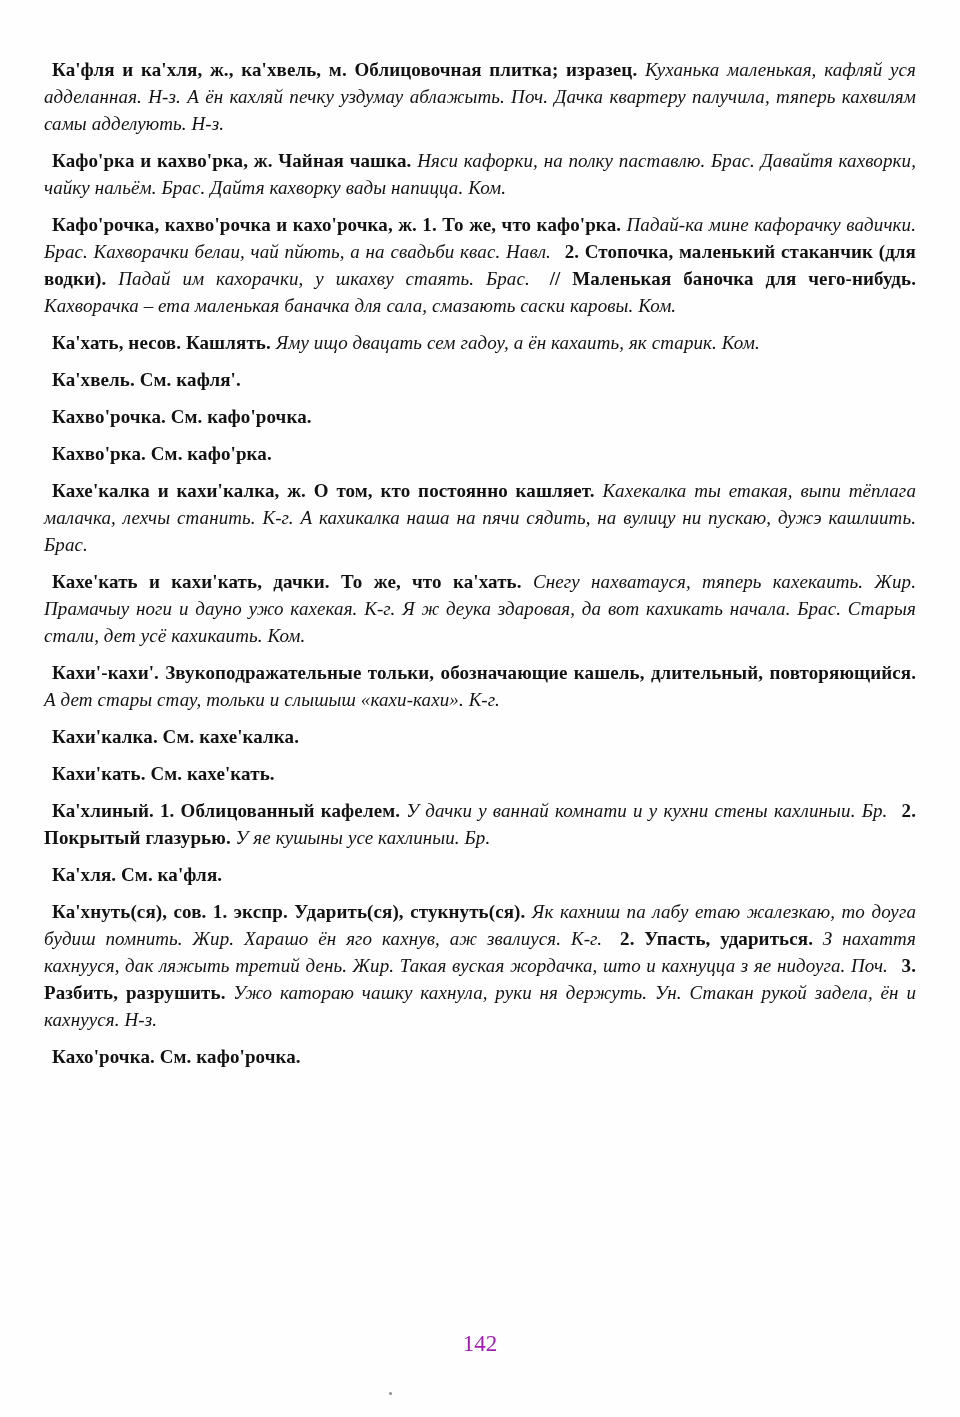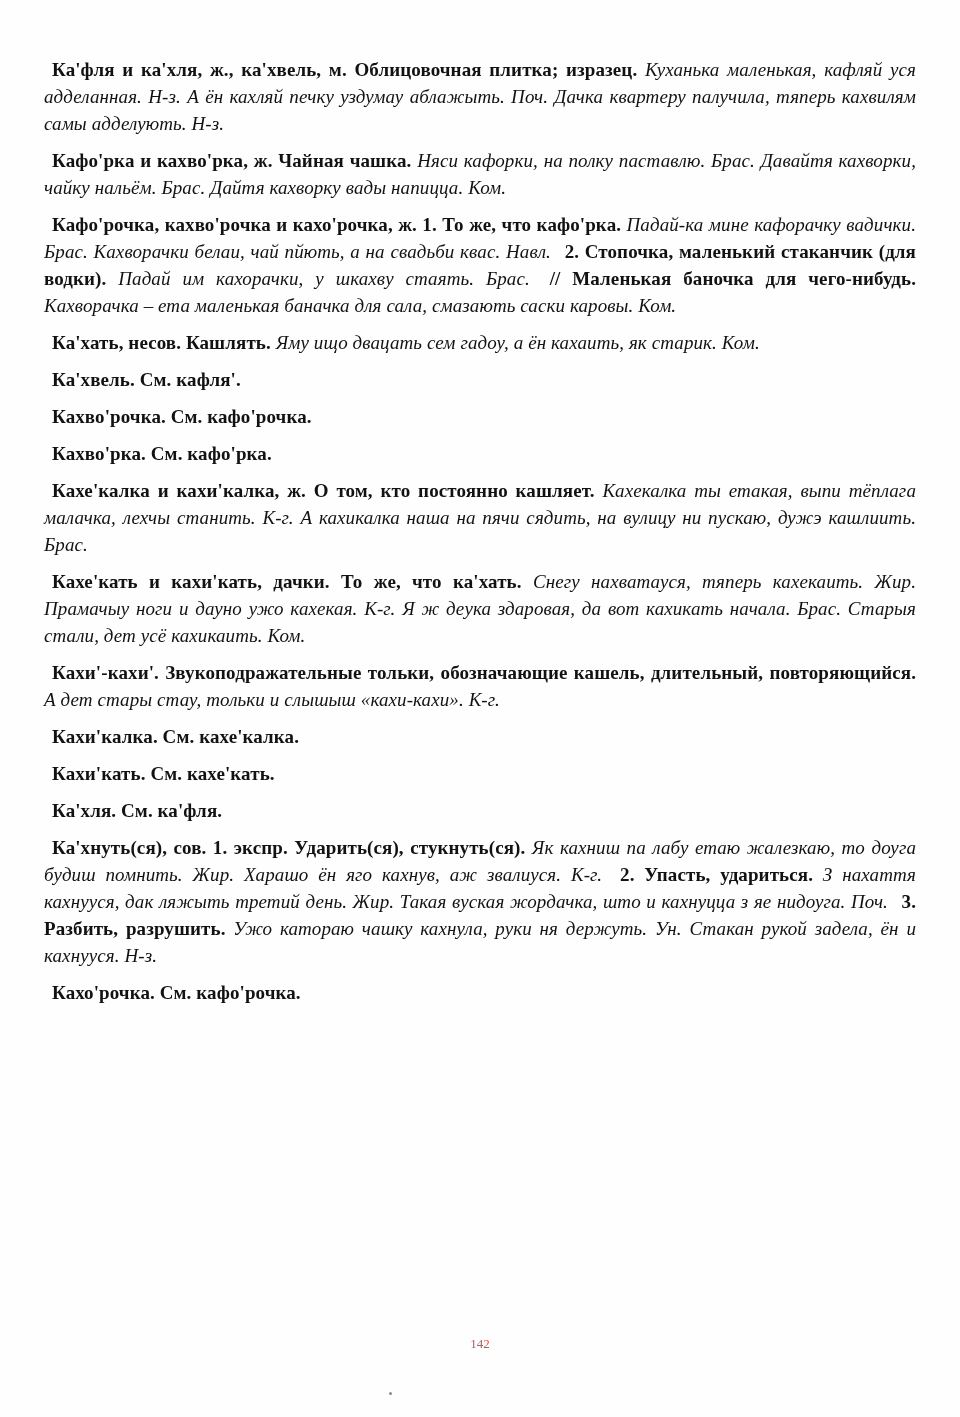--- a/index.html
+++ b/index.html
@@ -40,23 +40,23 @@
     font-weight: 400;
   }
   .page-footer {
     position: absolute;
     top: 1330px;
     left: 44px;
     width: 872px;
     text-align: center;
   }
   .page-number {
-    font-size: 13px;
+    font-size: 23px;
     line-height: 27px;
-    color: #ef4444;
+    color: #a21caf;
   }
   .artifact-dot {
     position: absolute;
     top: 1392px;
     left: 389px;
     width: 3px;
     height: 3px;
     border-radius: 50%;
     background: #8a8a8a;
   }
@@ -71,20 +71,21 @@
       <p class="entry"><span class="b">Кафо'рочка, кахво'рочка и кахо'рочка, ж. 1. То же, что кафо'рка. </span><span class="i">Падай-ка мине кафорачку вадички. Брас. Кахворачки белаи, чай пйють, а на свадьби квас. Навл. </span><span class="b">2. Стопочка, маленький стаканчик (для водки). </span><span class="i">Падай им кахорачки, у шкахву стаять. Брас. </span><span class="b">// Маленькая баночка для чего-нибудь. </span><span class="i">Кахворачка – ета маленькая баначка для сала, смазають саски каровы. Ком.</span></p>
       <p class="entry"><span class="b">Ка'хать, несов. Кашлять. </span><span class="i">Яму ищо двацать сем гадоу, а ён кахаить, як старик. Ком.</span></p>
       <p class="entry"><span class="b">Ка'хвель. См. кафля'.</span></p>
       <p class="entry"><span class="b">Кахво'рочка. См. кафо'рочка.</span></p>
       <p class="entry"><span class="b">Кахво'рка. См. кафо'рка.</span></p>
       <p class="entry"><span class="b">Кахе'калка и кахи'калка, ж. О том, кто постоянно кашляет. </span><span class="i">Кахекалка ты етакая, выпи тёплага малачка, лехчы станить. К-г. А кахикалка наша на пячи сядить, на вулицу ни пускаю, дужэ кашлиить. Брас.</span></p>
       <p class="entry"><span class="b">Кахе'кать и кахи'кать, дачки. То же, что ка'хать. </span><span class="i">Снегу нахватауся, тяперь кахекаить. Жир. Прамачыу ноги и дауно ужо кахекая. К-г. Я ж деука здаровая, да вот кахикать начала. Брас. Старыя стали, дет усё кахикаить. Ком.</span></p>
       <p class="entry"><span class="b">Кахи'-кахи'. Звукоподражательные тольки, обозначающие кашель, длительный, повторяющийся. </span><span class="i">А дет стары стау, тольки и слышыш «кахи-кахи». К-г.</span></p>
       <p class="entry"><span class="b">Кахи'калка. См. кахе'калка.</span></p>
       <p class="entry"><span class="b">Кахи'кать. См. кахе'кать.</span></p>
+      <p class="entry"><span class="b">Ка'хлиный. 1. Облицованный кафелем. </span><span class="i">У дачки у ваннай комнати и у кухни стены кахлиныи. Бр. </span><span class="b">2. Покрытый глазурью. </span><span class="i">У яе кушыны усе кахлиныи. Бр.</span></p>
       <p class="entry"><span class="b">Ка'хля. См. ка'фля.</span></p>
       <p class="entry"><span class="b">Ка'хнуть(ся), сов. 1. экспр. Ударить(ся), стукнуть(ся). </span><span class="i">Як кахниш па лабу етаю жалезкаю, то доуга будиш помнить. Жир. Харашо ён яго кахнув, аж звалиуся. К-г. </span><span class="b">2. Упасть, удариться. </span><span class="i">З нахаття кахнууся, дак ляжыть третий день. Жир. Такая вуская жордачка, што и кахнуцца з яе нидоуга. Поч. </span><span class="b">3. Разбить, разрушить. </span><span class="i">Ужо катораю чашку кахнула, руки ня держуть. Ун. Стакан рукой задела, ён и кахнууся. Н-з.</span></p>
       <p class="entry"><span class="b">Кахо'рочка. См. кафо'рочка.</span></p>
     </main>
 
   <footer class="page-footer">
     <span class="page-number">142</span>
   </footer>
 
   <div class="artifact-dot"></div>

